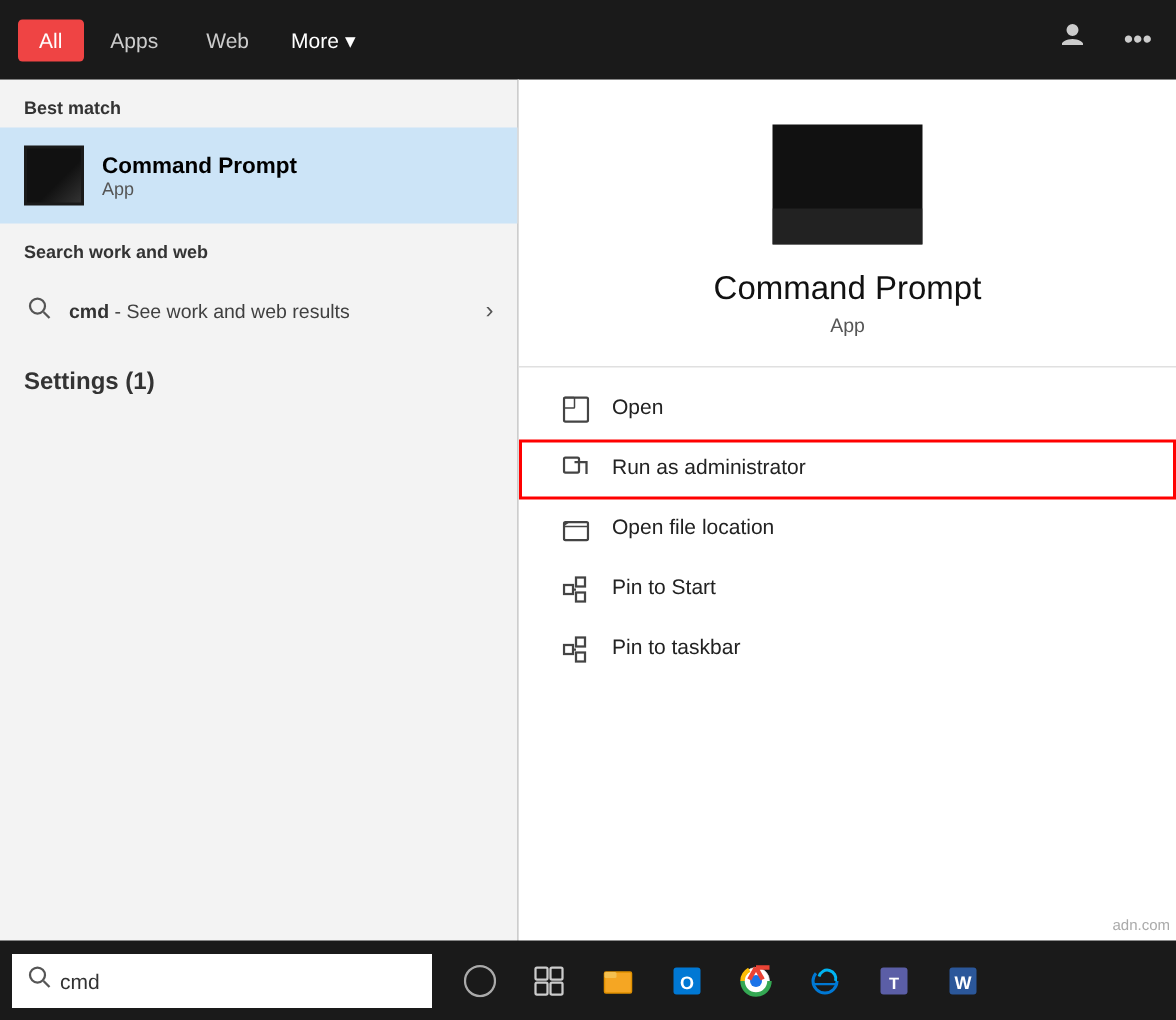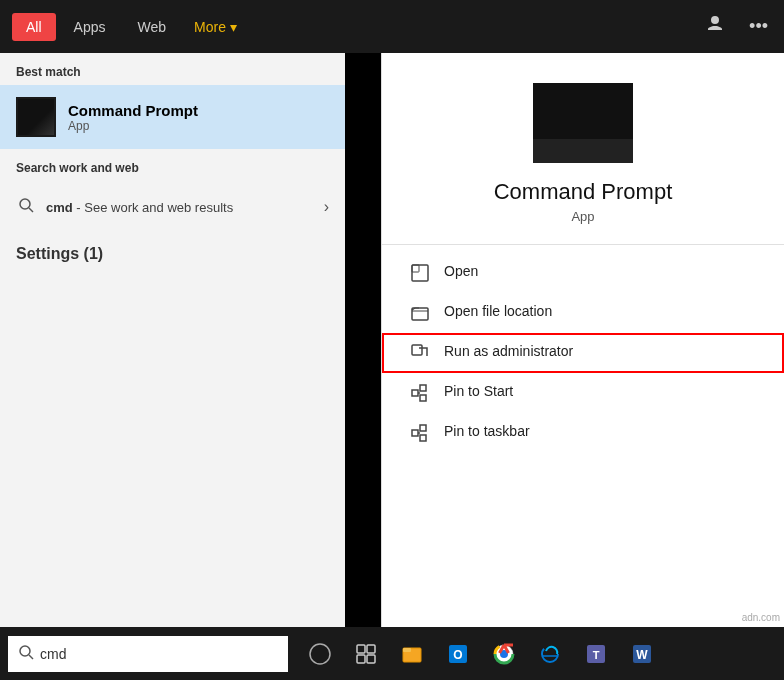--- a/index.html
+++ b/index.html
@@ -28,21 +28,21 @@
       border-radius: 3px;
     }
     .nav-tab.active {
       color: #fff;
       background: #ef4444;
     }
     .nav-more {
       display: flex;
       align-items: center;
       gap: 4px;
-      color: #eab308;
+      color: #ffffff;
       font-size: 14px;
       cursor: pointer;
       padding: 6px 10px;
     }
     .nav-right {
       margin-left: auto;
       display: flex;
       align-items: center;
       gap: 16px;
     }
@@ -50,21 +50,20 @@
       color: #ccc;
       font-size: 18px;
       cursor: pointer;
       padding: 4px;
     }
 
     
     .search-container {
       display: flex;
       height: 578px; 
-      gap: 36px;
     }
 
     
     .left-panel {
       width: 345px;
       background: #f3f3f3;
       display: flex;
       flex-direction: column;
       height: 627px;
     }
@@ -352,39 +351,39 @@
       <div class="action-item">
         <div class="action-icon">
           <svg width="18" height="18" viewBox="0 0 18 18" fill="none">
             <rect x="1" y="1" width="16" height="16" rx="1" stroke="#444" stroke-width="1.5"></rect>
             <rect x="1" y="1" width="7" height="7" rx="0.5" stroke="#444" stroke-width="1"></rect>
           </svg>
         </div>
         <span>Open</span>
       </div>
 
+      <div class="action-item highlighted">
+        <div class="action-icon">
+          <svg width="18" height="18" viewBox="0 0 18 18" fill="none">
+            <rect x="1" y="1" width="10" height="10" rx="1" stroke="#444" stroke-width="1.5"></rect>
+            <path d="M8 4h8v8" stroke="#444" stroke-width="1.5"></path>
+          </svg>
+        </div>
+        <span>Run as administrator</span>
+      </div>
+
       <div class="action-item">
         <div class="action-icon">
           <svg width="18" height="18" viewBox="0 0 18 18" fill="none">
             <rect x="1" y="4" width="16" height="12" rx="1" stroke="#444" stroke-width="1.5"></rect>
             <path d="M1 7h16" stroke="#444" stroke-width="1"></path>
             <path d="M1 6l3-2h4" stroke="#444" stroke-width="1.2"></path>
           </svg>
         </div>
         <span>Open file location</span>
-      </div>
-
-      <div class="action-item highlighted">
-        <div class="action-icon">
-          <svg width="18" height="18" viewBox="0 0 18 18" fill="none">
-            <rect x="1" y="1" width="10" height="10" rx="1" stroke="#444" stroke-width="1.5"></rect>
-            <path d="M8 4h8v8" stroke="#444" stroke-width="1.5"></path>
-          </svg>
-        </div>
-        <span>Run as administrator</span>
       </div>
 
       <div class="action-item">
         <div class="action-icon">
           <svg width="18" height="18" viewBox="0 0 18 18" fill="none">
             <rect x="1" y="6" width="6" height="6" stroke="#444" stroke-width="1.5"></rect>
             <rect x="9" y="1" width="6" height="6" stroke="#444" stroke-width="1.5"></rect>
             <rect x="9" y="11" width="6" height="6" stroke="#444" stroke-width="1.5"></rect>
             <line x1="7" y1="9" x2="9" y2="9" stroke="#444" stroke-width="1.5"></line>
           </svg>

